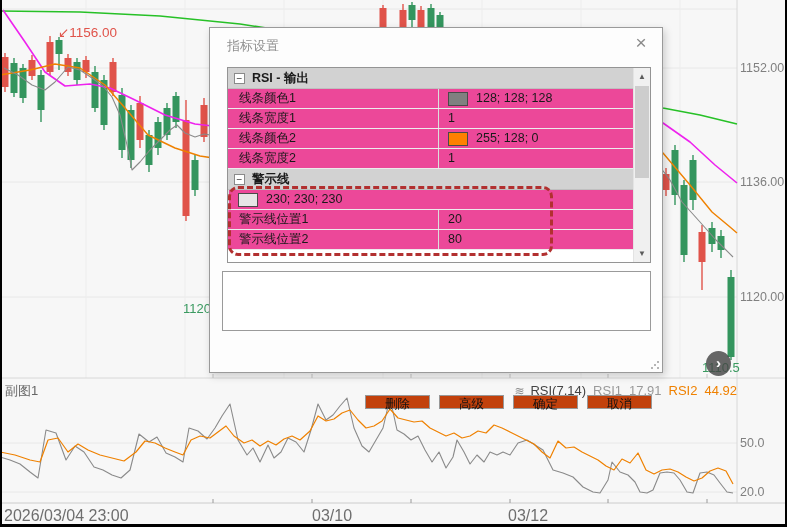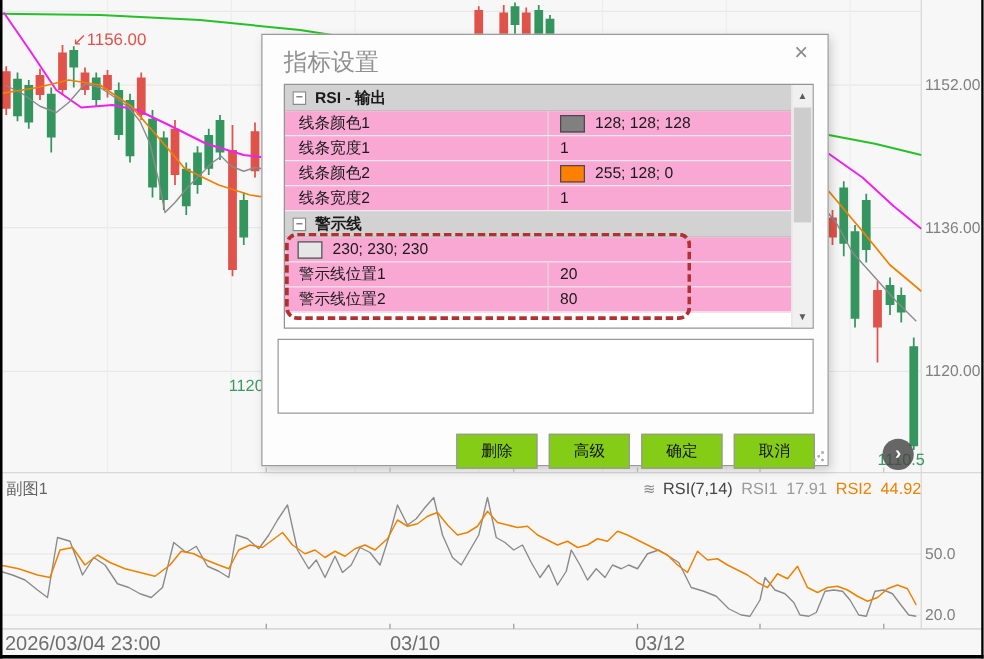--- a/index.html
+++ b/index.html
@@ -19,45 +19,45 @@
   #rsi-legend .name{color:#444;}
   #rsi-legend .g{color:#9a9a9a;}
   #rsi-legend .o{color:#ef8100;}
   #next-btn{position:absolute;left:706px;top:351px;width:25px;height:25px;border-radius:50%;
     background:rgba(70,70,70,.82);display:flex;align-items:center;justify-content:center;cursor:pointer;}
   #next-btn span{color:#fff;font-size:15px;font-weight:bold;line-height:1;margin-top:-2px;}
   
   #dialog{position:absolute;left:209px;top:27px;width:454px;height:346px;background:#fdfdfd;
     border:1px solid #9a9a9a;box-shadow:2px 3px 8px rgba(0,0,0,.18);box-sizing:border-box;}
   #dlg-titlebar{position:absolute;left:0;top:0;right:0;height:30px;}
-  #dlg-title{position:absolute;left:17px;top:9px;color:#909090;font-size:19px;}
+  #dlg-title{position:absolute;left:17px;top:9px;color:#909090;font-size:13px;}
   #dlg-close{position:absolute;right:10px;top:4px;width:22px;height:22px;color:#8a8a8a;font-size:19px;
     text-align:center;line-height:22px;cursor:pointer;}
   #prop-table{position:absolute;left:17px;top:39px;width:424px;height:196px;border:1px solid #949494;
     box-sizing:border-box;background:#fff;overflow:hidden;}
   #rows{position:absolute;left:0;top:0;right:17px;}
   .prow{position:relative;display:flex;font-size:12.5px;color:#1a1a1a;box-sizing:border-box;}
-  .prow.data{height:20px;line-height:19px;border-bottom:1px solid #ececec;background:#f9a8d4;}
+  .prow.data{height:20px;line-height:19px;border-bottom:1px solid #ececec;background:#ec4899;}
   .prow.section{height:21px;line-height:20px;background:#d2d2d2;border-bottom:1px solid #bfbfbf;font-weight:bold;}
   .collapse-box{position:absolute;left:6px;top:5px;width:11px;height:11px;border:1px solid #8a8a8a;background:#fff;
     font-weight:normal;font-size:10px;line-height:9px;text-align:center;color:#333;box-sizing:border-box;cursor:pointer;}
   .sec-label{padding-left:24px;}
   .cell-label{width:210px;padding-left:11px;box-sizing:border-box;overflow:hidden;}
   .cell-value{flex:1;border-left:1px solid #dcdcdc;padding-left:9px;display:flex;align-items:center;gap:8px;}
   .swatch{width:20px;height:14px;border:1px solid #4a4a4a;box-sizing:border-box;flex:none;cursor:pointer;}
   #scrollbar{position:absolute;right:0;top:0;width:17px;height:100%;background:#f0f0f0;border-left:1px solid #e3e3e3;box-sizing:border-box;}
   .scroll-arrow{position:absolute;left:0;width:16px;height:17px;color:#5c5c5c;font-size:8px;text-align:center;line-height:17px;cursor:pointer;}
   #scroll-thumb{position:absolute;left:1px;top:18px;width:14px;height:92px;background:#cdcdcd;cursor:pointer;}
   #dashed-box{position:absolute;left:18px;top:158px;width:325px;height:70px;border:3px dashed #b23030;
     border-radius:10px;box-sizing:border-box;pointer-events:none;}
   #desc-box{position:absolute;left:12px;top:243px;width:429px;height:60px;border:1px solid #9a9a9a;
     background:#fff;box-sizing:border-box;}
   #btn-row{position:absolute;right:10px;top:319px;display:flex;gap:9px;}
-  .dlg-btn{width:65px;height:28px;background:#84cc16;border:1px solid #989898;font-size:12.5px;color:#111;
-    font-family:inherit;cursor:pointer;padding:0;}
+  .dlg-btn{width:65px;height:14px;background:#c2410c;border:1px solid #989898;font-size:12.5px;color:#111;
+    font-family:inherit;cursor:pointer;padding:0;margin-top:48px;}
   #resize-grip{position:absolute;right:2px;bottom:2px;width:10px;height:10px;cursor:nwse-resize;
     background:
       radial-gradient(circle at 8px 2px,#b5b5b5 1px,transparent 1.4px),
       radial-gradient(circle at 8px 8px,#b5b5b5 1px,transparent 1.4px),
       radial-gradient(circle at 2px 8px,#b5b5b5 1px,transparent 1.4px),
       radial-gradient(circle at 5px 5px,#b5b5b5 1px,transparent 1.4px);}
 </style>
 </head>
 <body>
 

